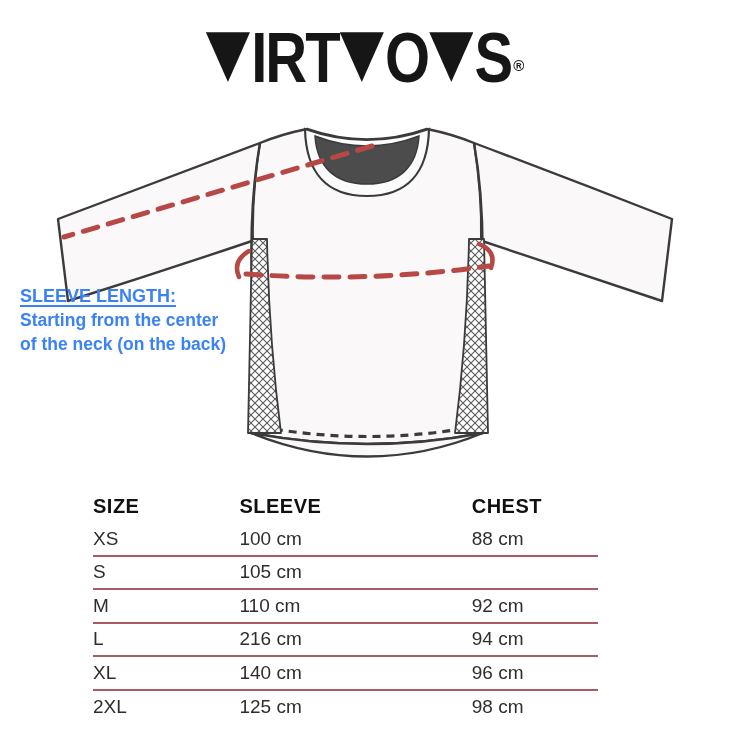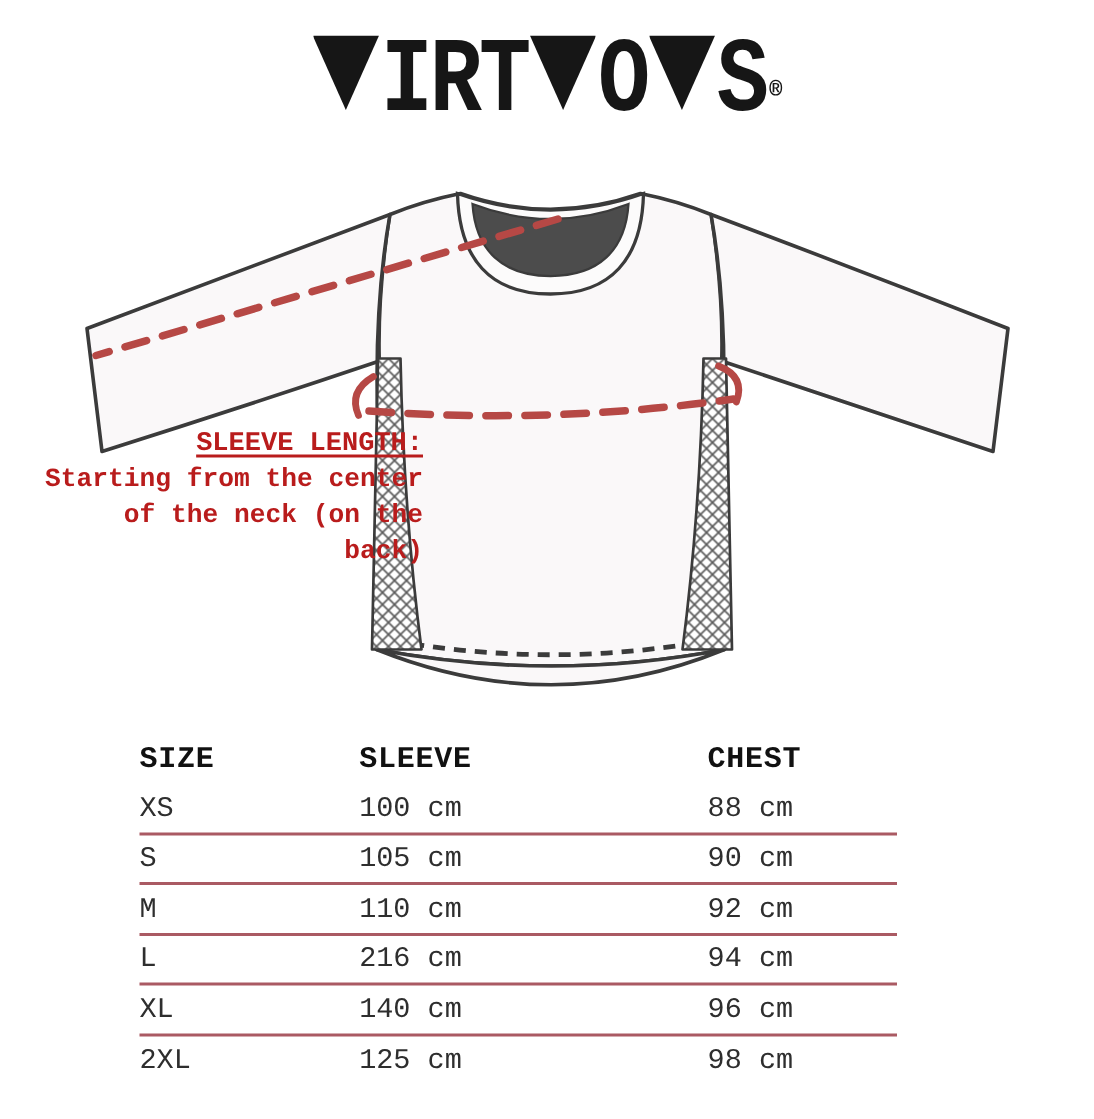--- a/index.html
+++ b/index.html
@@ -8,21 +8,21 @@
     --outline:#3b3b3b;
     --shirt-fill:#faf8f9;
     --neck-fill:#4c4c4c;
     --measure-red:#b64845;
     --stitch-dark:#3b3b3b;
     --divider:#aa5a63;
   }
   .page {
     position:relative; width:729px; height:746px;
     background:#ffffff; overflow:hidden;
-    font-family:Liberation Mono, monospace;
+    font-family:Liberation Sans, sans-serif;
   }
 
   
   .logo-wrap {
     position:absolute; top:16px; left:0; right:0;
     text-align:center;
   }
   .logo-text {
     display:inline-block;
     font-size:58px; font-weight:700; color:#161616;
@@ -52,21 +52,21 @@
   .panel-hatch { fill:url(#xhatch); stroke:var(--outline); stroke-width:1.8; stroke-linejoin:round; }
   .neck-rim { fill:#fcfbfb; stroke:var(--outline); stroke-width:2.2; }
   .neck-dark { fill:var(--neck-fill); stroke:var(--outline); stroke-width:1.5; }
   .stitch { fill:none; stroke:var(--stitch-dark); stroke-width:3.2; stroke-dasharray:8 6; }
   .measure { fill:none; stroke:var(--measure-red); stroke-width:5; stroke-dasharray:15 11; stroke-linecap:round; }
   .bracket { fill:none; stroke:var(--measure-red); stroke-width:4.5; stroke-linecap:round; }
 
   
   .note {
     position:absolute; left:20px; top:284px; width:262px;
-    text-align:right; color:#b91c1c;
+    text-align:left; color:#3b82f6;
     font-weight:700; font-size:17.5px; line-height:24px;
     z-index:2;
   }
   .note-title {
     text-decoration:underline;
     text-decoration-thickness:2px;
     text-underline-offset:3px;
     font-size:18px;
   }
 
@@ -138,21 +138,20 @@
     </div>
 
     <div class="t-row t-data">
       <div>XS</div>
       <div>100 cm</div>
       <div>88 cm</div>
     </div>
     <div class="t-row t-data">
       <div>S</div>
       <div>105 cm</div>
-      <div>90 cm</div>
     </div>
     <div class="t-row t-data">
       <div>M</div>
       <div>110 cm</div>
       <div>92 cm</div>
     </div>
     <div class="t-row t-data">
       <div>L</div>
       <div>216 cm</div>
       <div>94 cm</div>

